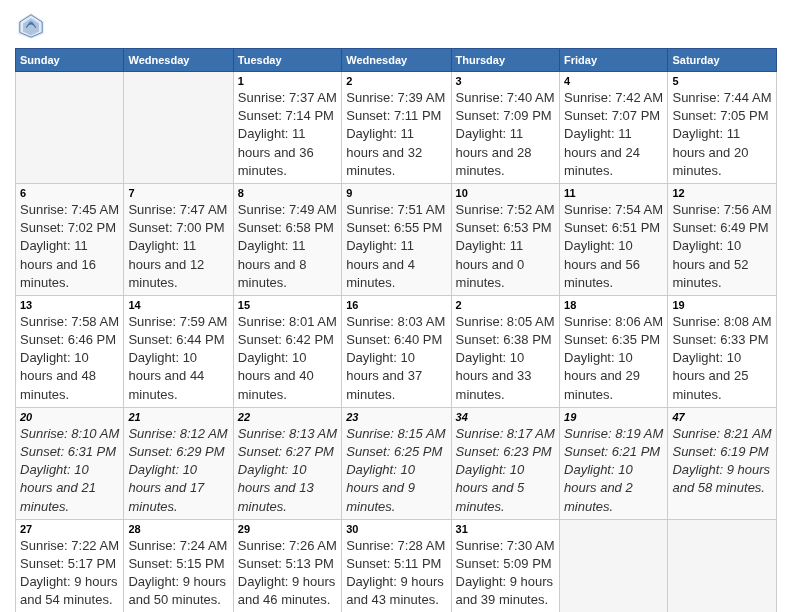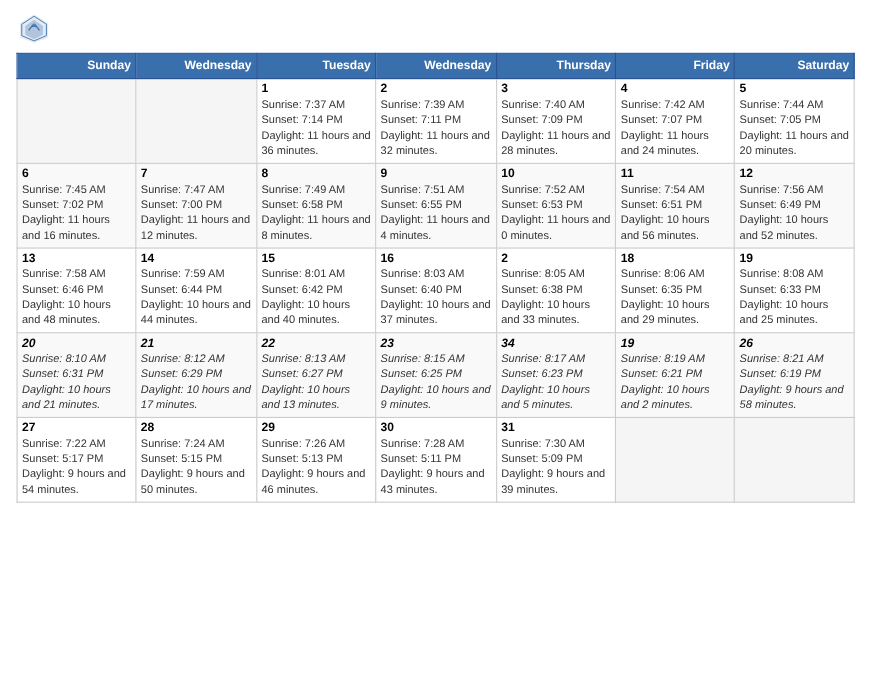--- a/index.html
+++ b/index.html
@@ -52,21 +52,21 @@
       color: #555;
     }
     .calendar {
       width: 100%;
       border-collapse: collapse;
       font-size: 10px;
     }
     .calendar th {
       background: #3a6fad;
       color: #fff;
-      text-align: right;
+      text-align: left;
       padding: 5px 4px;
       font-size: 11px;
       border: 1px solid #2a5090;
     }
     .calendar td {
       border: 1px solid #ccc;
       vertical-align: top;
       padding: 3px 4px;
       width: 113px;
       min-height: 70px;
@@ -78,21 +78,21 @@
     .calendar tr:nth-child(even) td:not(.empty) {
       background: #f9f9f9;
     }
     .day-num {
       font-weight: bold;
       font-size: 11px;
       margin-bottom: 2px;
       display: block;
     }
     .day-info {
-      font-size: 10px;
+      font-size: 13px;
       color: #333;
       line-height: 1.4;
     }
   </style>
 </head>
 <body>
 
 <div class="page">
   <div class="header">
     <div class="logo">
@@ -234,21 +234,21 @@
           </td>
           <td>
             <span class="day-num">34</span>
             <div class="day-info">Sunrise: 8:17 AM<br>Sunset: 6:23 PM<br>Daylight: 10 hours and 5 minutes.</div>
           </td>
           <td>
             <span class="day-num">19</span>
             <div class="day-info">Sunrise: 8:19 AM<br>Sunset: 6:21 PM<br>Daylight: 10 hours and 2 minutes.</div>
           </td>
           <td>
-            <span class="day-num">26</span>
+            <span class="day-num">47</span>
             <div class="day-info">Sunrise: 8:21 AM<br>Sunset: 6:19 PM<br>Daylight: 9 hours and 58 minutes.</div>
           </td>
         </tr>
         <tr style="background: #f0abfc;">
           <td>
             <span class="day-num">27</span>
             <div class="day-info">Sunrise: 7:22 AM<br>Sunset: 5:17 PM<br>Daylight: 9 hours and 54 minutes.</div>
           </td>
           <td>
             <span class="day-num">28</span>

